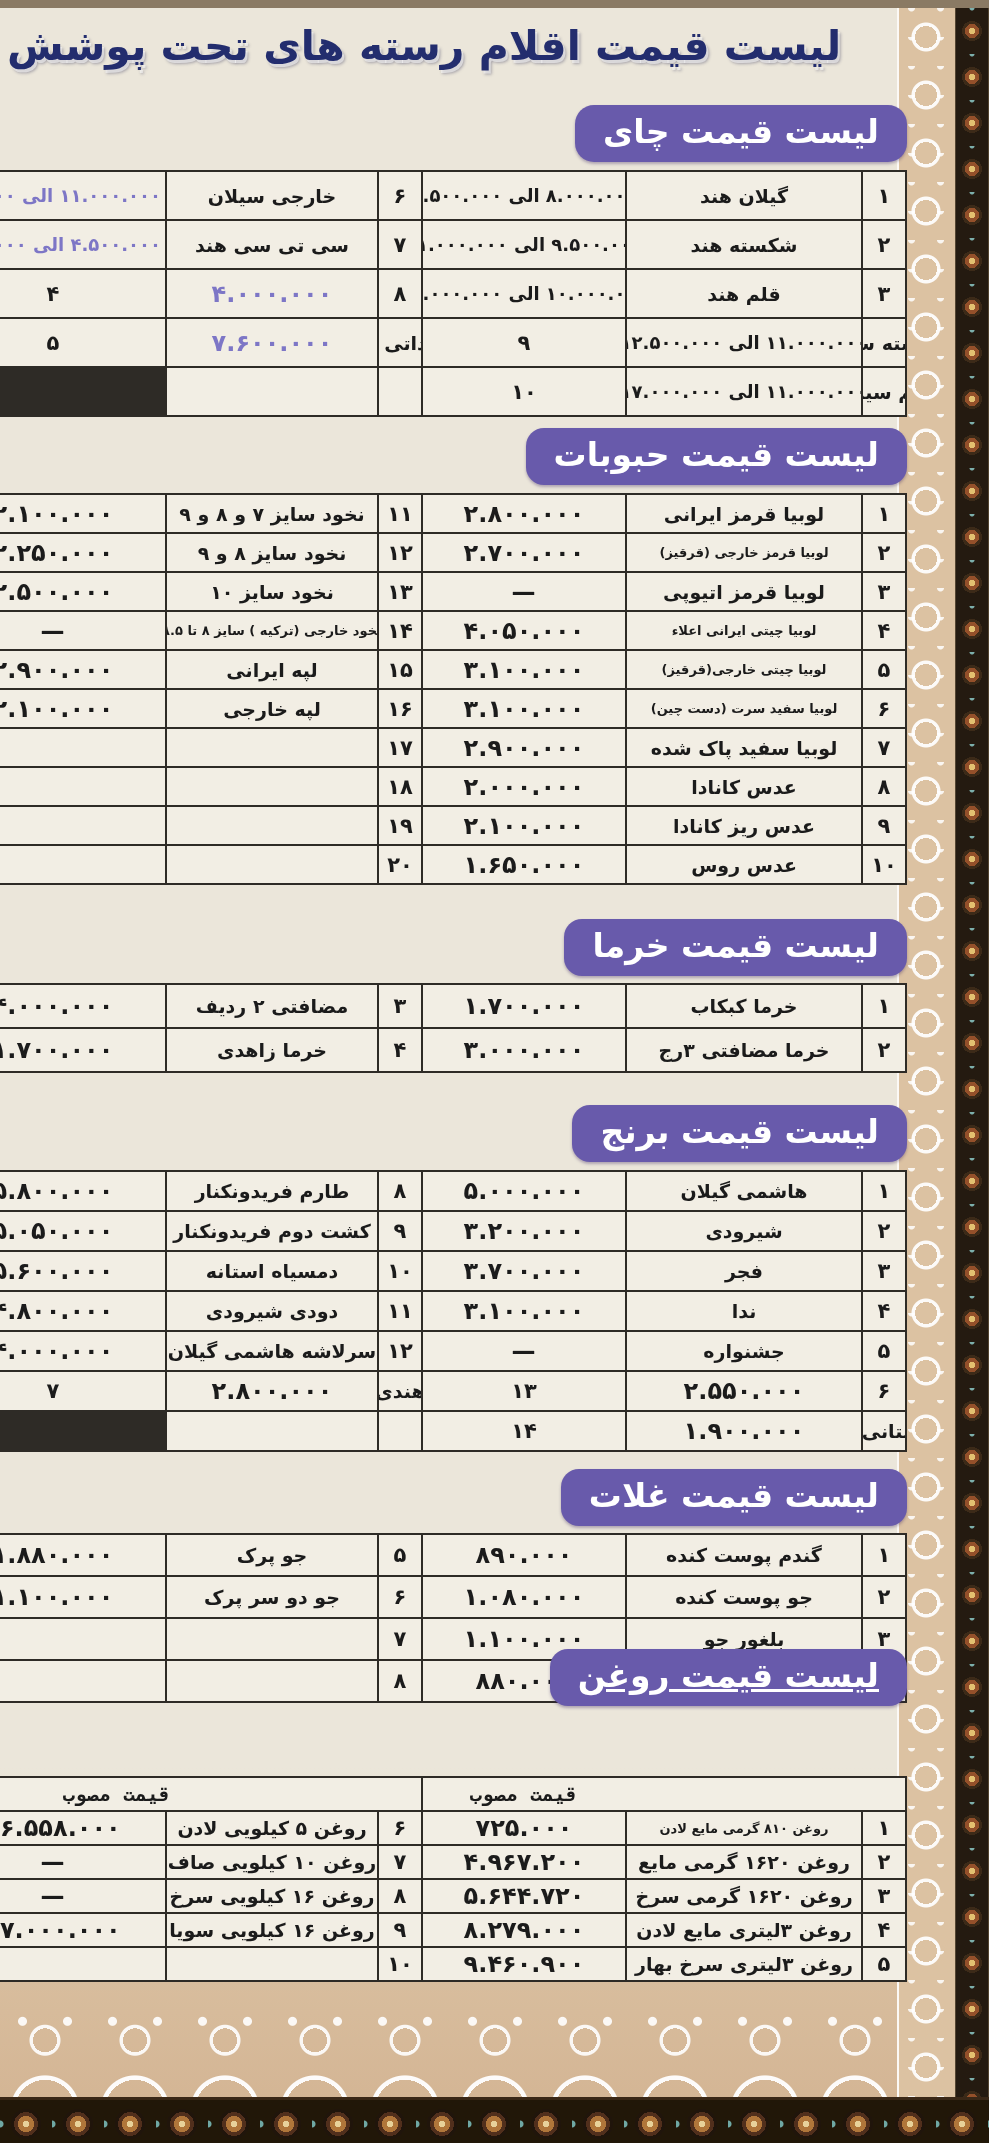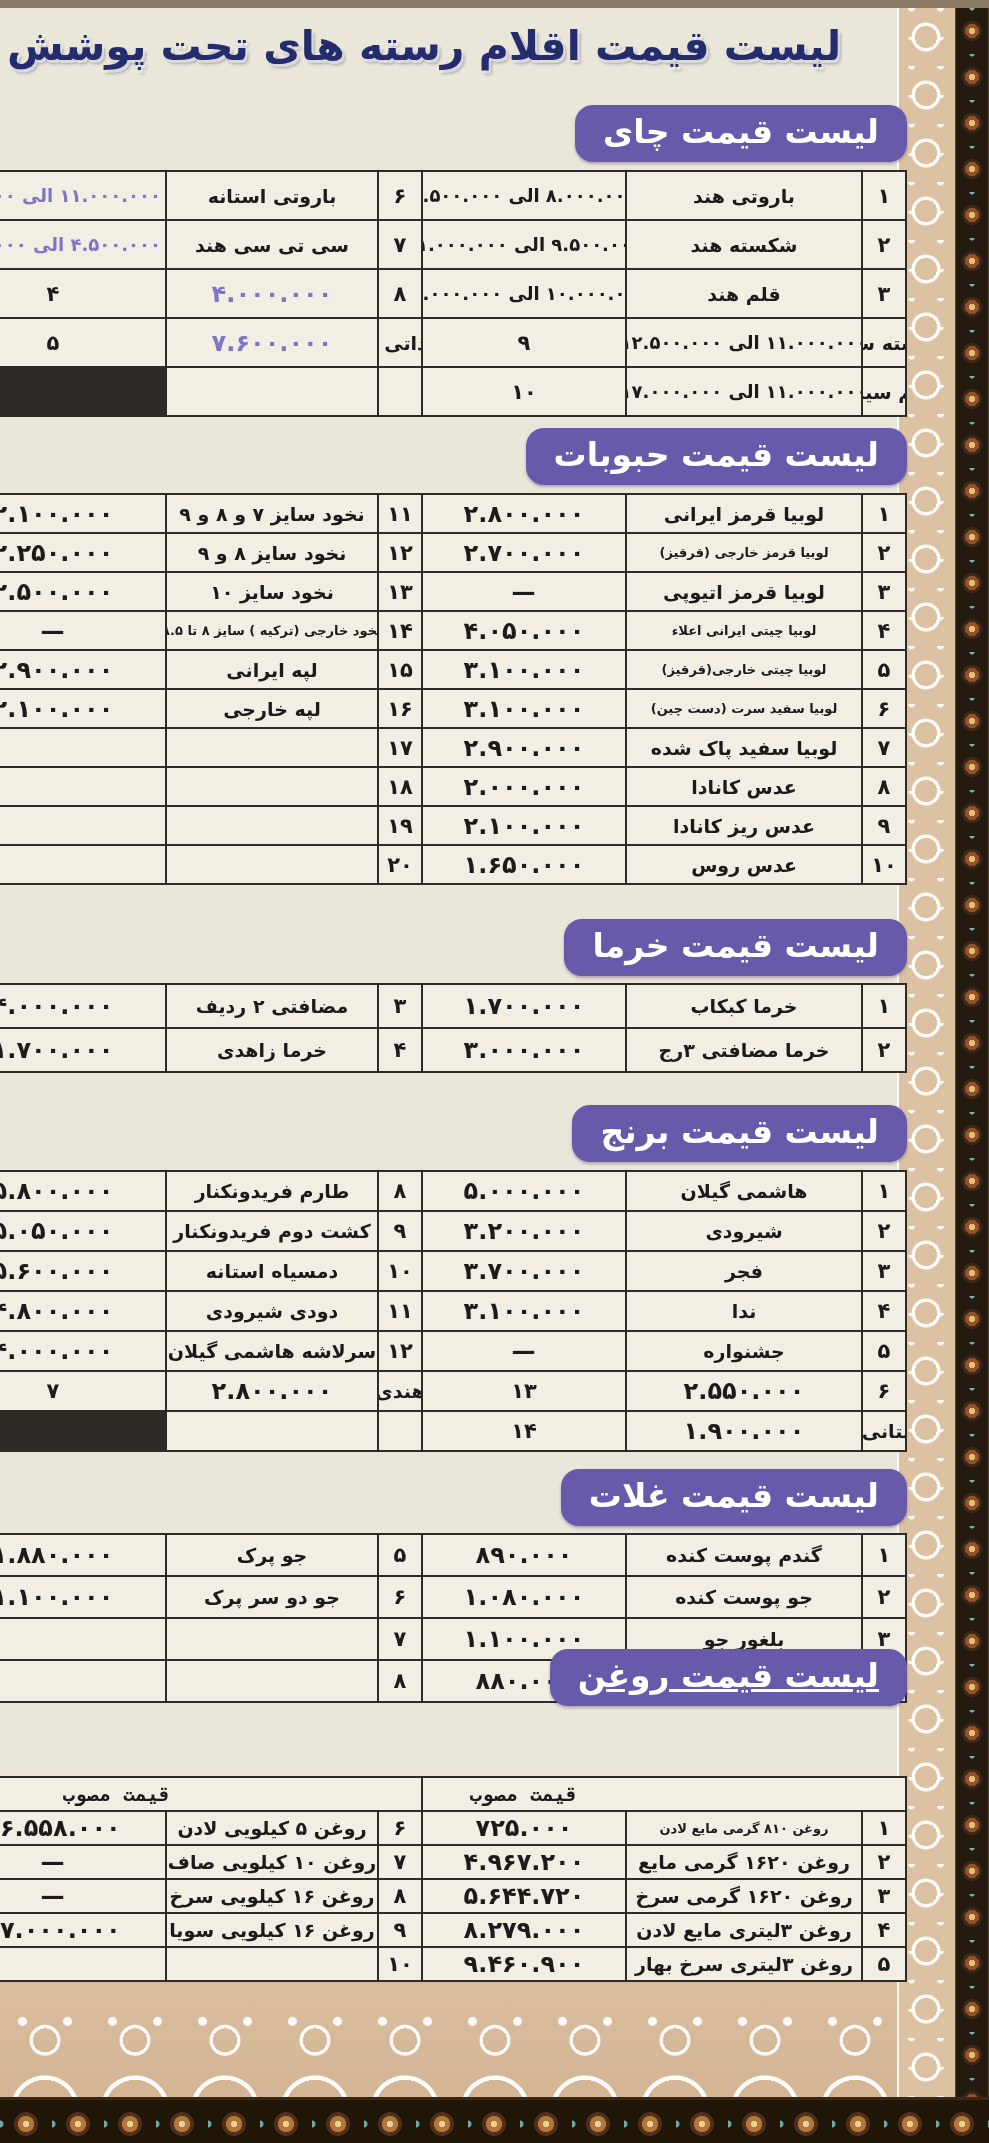--- a/index.html
+++ b/index.html
@@ -103,21 +103,21 @@
   .cell-price.rangeL{justify-content:flex-start;padding-right:4px;}
   .hdr-cell{grid-column:span 3;position:relative;background:#f2eee4;}
   .hdr-cell .lbl{
     position:absolute;top:0;height:100%;
     display:flex;align-items:center;justify-content:center;
     font-size:20px;font-weight:bold;color:#1b1b1b;font-family:Liberation Mono, monospace;
   }
   .hdr-cell .lbl-r{left:0;width:202px;}
   .hdr-cell .lbl-l{left:64px;width:224px;}
   
-  .b-tea{top:97px;}  .tb-tea{top:162px;}
+  .b-tea{top:97px;border-radius:19px;}  .tb-tea{top:162px;}
   .b-leg{top:420px;} .tb-leg{top:485px;}
   .b-dat{top:911px;} .tb-dat{top:975px;}
   .b-ric{top:1097px;}.tb-ric{top:1162px;}
   .b-grn{top:1461px;}.tb-grn{top:1525px;}
   .b-oil{top:1641px;text-decoration:underline;}.tb-oil{top:1768px;}
 </style>
 </head>
 <body>
 
 <div id="page">
@@ -126,24 +126,24 @@
   <div class="side-carpet"></div>
   <div class="bottom-lace"></div>
   <div class="bottom-carpet"></div>
 
   <div id="content">
     <div class="page-title">لیست قیمت اقلام رسته های تحت پوشش</div>
 
     <div class="badge b-tea">لیست قیمت چای</div>
     <div class="ptable t-tea tb-tea">
         <div class="cell-num">۱</div>
-        <div class="cell-name">باروتی هند</div>
+        <div class="cell-name">گیلان هند</div>
         <div class="cell-price range">۸.۰۰۰.۰۰۰ الی ۹.۵۰۰.۰۰۰</div>
         <div class="cell-num">۶</div>
-        <div class="cell-name">باروتی استانه</div>
+        <div class="cell-name">خارجی سیلان</div>
         <div class="cell-price range rangeL purple">۱۱.۰۰۰.۰۰۰ الی ۰۰۰.۰۰۰</div>
         <div class="cell-num">۲</div>
         <div class="cell-name">شکسته هند</div>
         <div class="cell-price range">۹.۵۰۰.۰۰۰ الی ۱۱.۰۰۰.۰۰۰</div>
         <div class="cell-num">۷</div>
         <div class="cell-name">سی تی سی هند</div>
         <div class="cell-price range rangeL purple">۴.۵۰۰.۰۰۰ الی ۰۰۰.۰۰۰</div>
         <div class="cell-num">۳</div>
         <div class="cell-name">قلم هند</div>
         <div class="cell-price range">۱۰.۰۰۰.۰۰۰ الی ۱۱.۰۰۰.۰۰۰</div>

